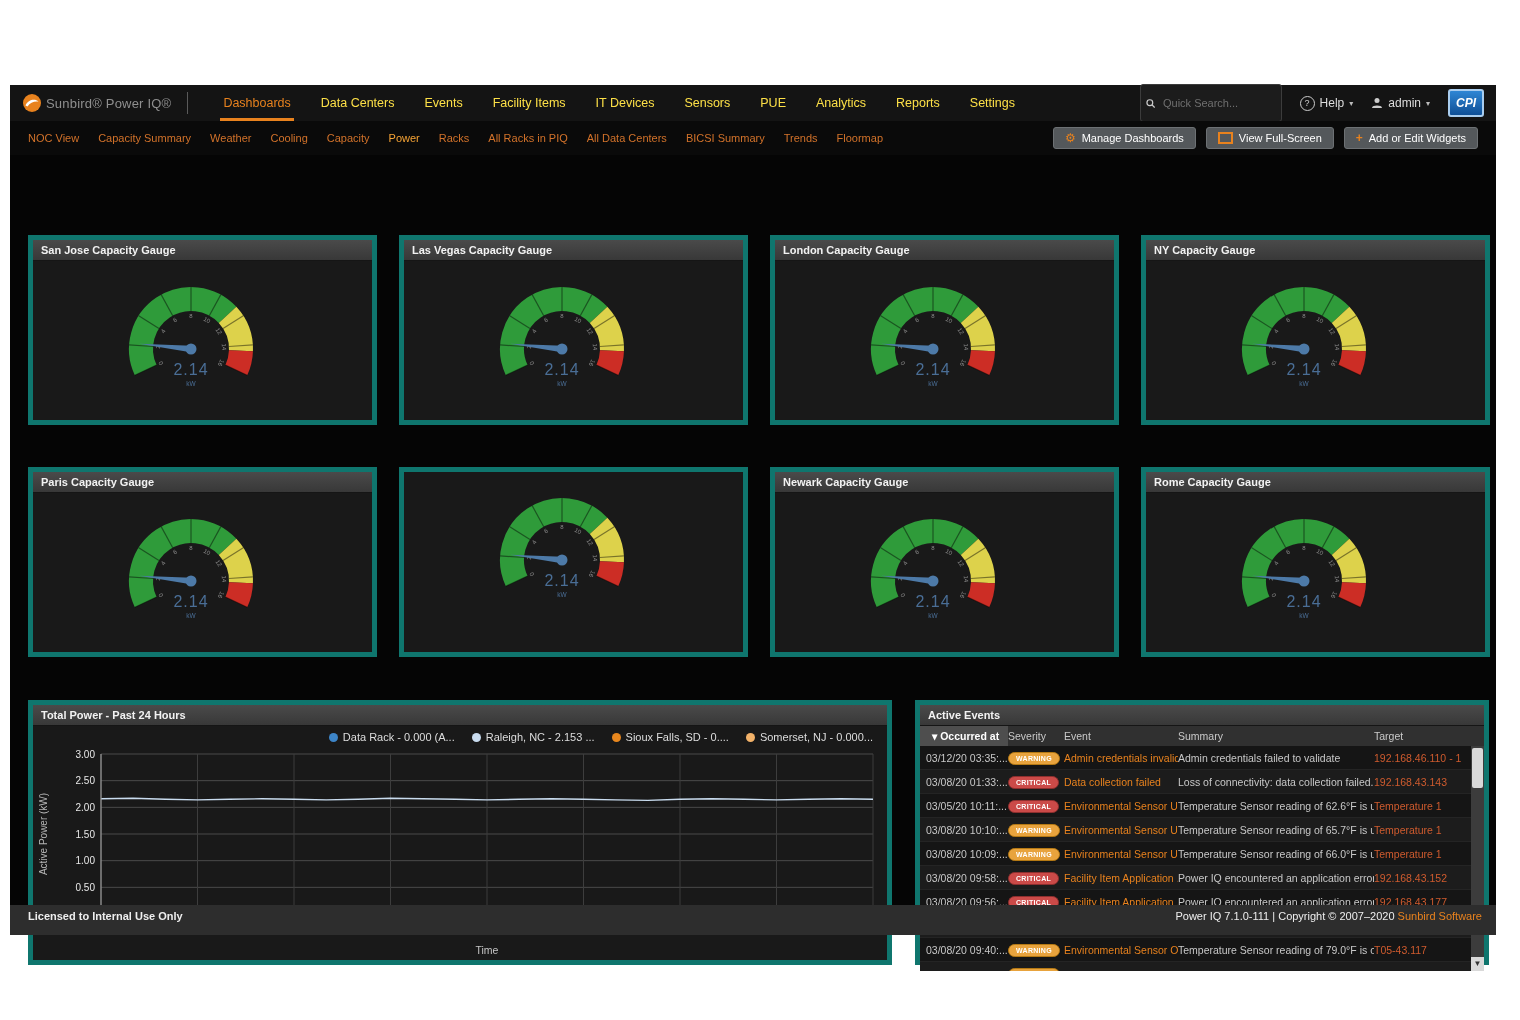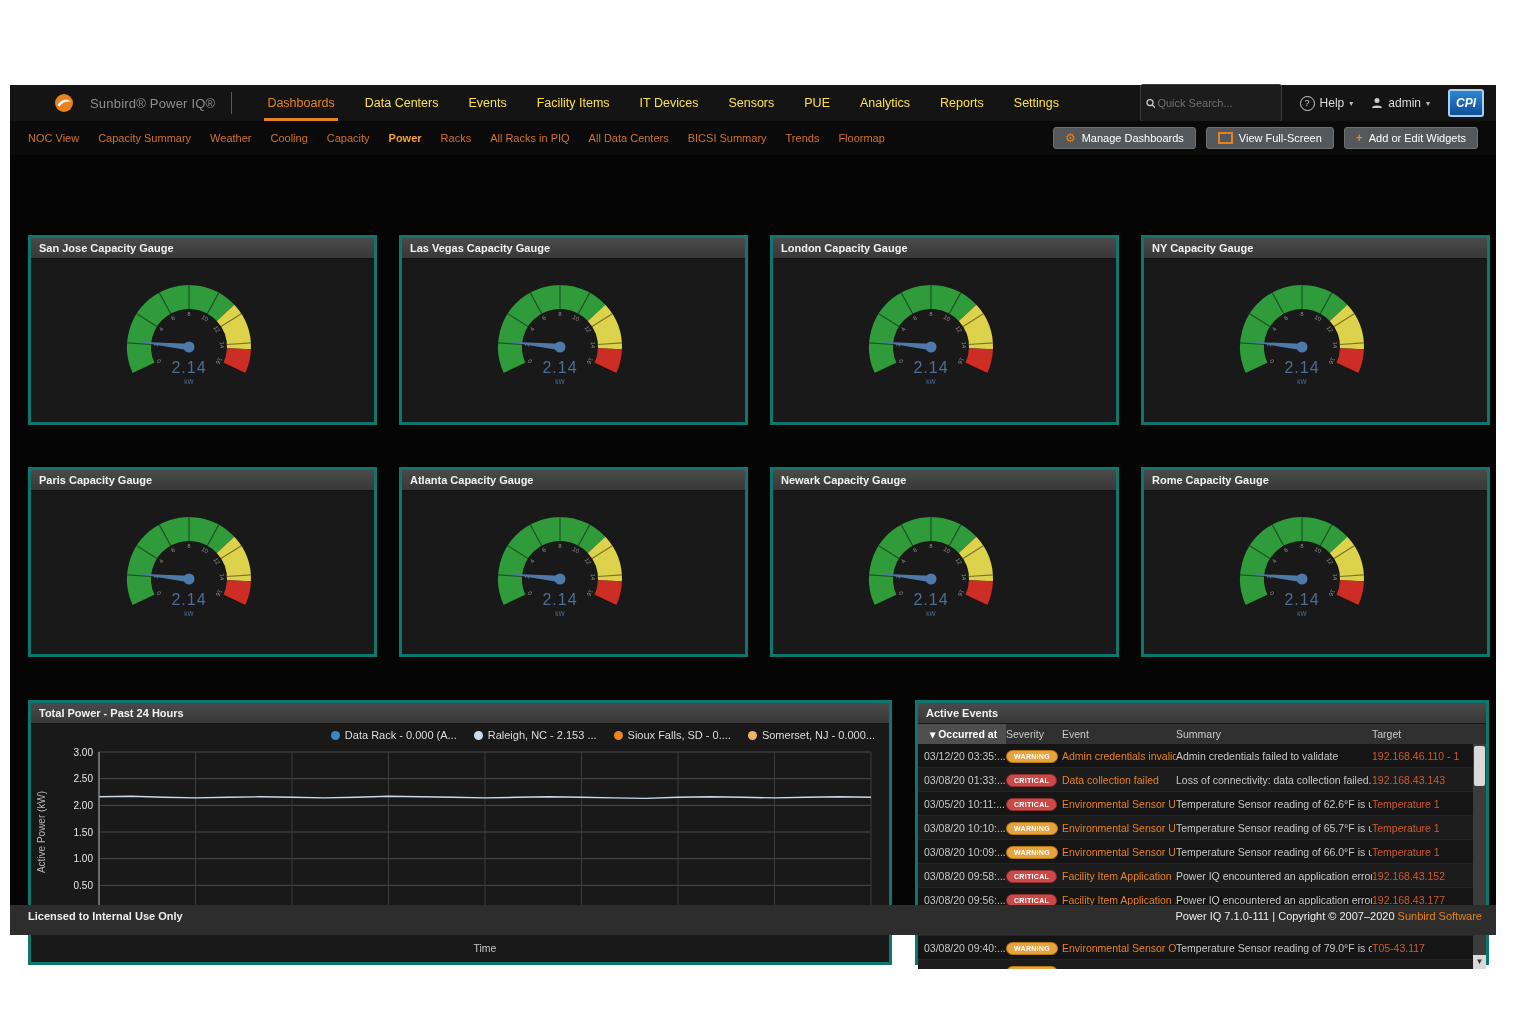--- a/index.html
+++ b/index.html
@@ -1,52 +1,52 @@
 <!DOCTYPE html>
 <html><head>
 <meta charset="utf-8">
 <style>
   html,body{margin:0;padding:0;background:#ffffff;width:1520px;height:1020px;overflow:hidden;
     font-family:"Liberation Sans",sans-serif;}
   .app{position:absolute;left:10px;top:85px;width:1486px;height:850px;background:#060606;}
 
   
   .topbar{position:absolute;top:0;left:0;right:0;height:36px;background:#141414;display:flex;align-items:center;}
-  .brand{display:flex;align-items:center;gap:16px;padding-left:12px;margin-left:32px;}
+  .brand{display:flex;align-items:center;gap:4px;padding-left:12px;}
   .brand-name{color:#8f8f8f;font-size:13px;letter-spacing:.2px;}
   .vdiv{width:1px;height:22px;background:#5a5a5a;margin:0 20px 0 16px;}
   .nav{display:flex;height:36px;align-items:center;}
   .nav-item{color:#fde047;font-size:12.5px;padding:0 15px;height:36px;line-height:36px;cursor:pointer;position:relative;}
   .nav-item.active{color:#e8821e;}
   .nav-item.active::after{content:"";position:absolute;left:12px;right:12px;bottom:0;height:3px;background:#e8821e;}
   .top-right{margin-left:auto;display:flex;align-items:center;gap:18px;padding-right:12px;}
-  .search{width:130px;height:20px;background:#1c1c1c;border:1px solid #3c3c3c;border-radius:3px;display:flex;align-items:center;padding:8px 5px;gap:0;}
+  .search{width:130px;height:20px;background:#1c1c1c;border:1px solid #3c3c3c;border-radius:3px;display:flex;align-items:center;padding:8px 5px;gap:6px;}
   .search input{background:transparent;border:none;outline:none;color:#bbb;font-size:11px;width:100%;font-family:"Liberation Sans",sans-serif;}
   .search input::placeholder{color:#6f6f6f;}
   .menu{color:#ddd;font-size:12px;display:flex;align-items:center;gap:5px;cursor:pointer;}
   .qicon{width:13px;height:13px;border:1px solid #ccc;border-radius:50%;font-size:9px;line-height:13px;text-align:center;color:#ccc;}
   .chev{font-size:8px;color:#bbb;}
   .cpi{width:32px;height:24px;background:linear-gradient(#2e86d4,#0f4f96);border:2px solid #a9cdef;border-radius:3px;
        color:#fff;font-weight:bold;font-size:12px;font-style:italic;display:flex;align-items:center;justify-content:center;}
 
   
   .subnav{position:absolute;top:36px;left:0;right:0;height:34px;background:#0a0a0a;display:flex;align-items:center;padding:0 18px;box-sizing:border-box;}
   .sublinks{display:flex;gap:19px;}
   .sublink{color:#d2722a;font-size:11px;cursor:pointer;white-space:nowrap;}
-  .sublink.active{color:#f5a335;font-weight:bold;}
+  .sublink.active{color:#f5a335;font-weight:normal;}
   .subbtns{margin-left:auto;display:flex;gap:10px;}
   .btn{background:#54585b;border:1px solid #6d7174;border-radius:3px;color:#fff;font-size:11px;padding:4px 11px;
        display:flex;align-items:center;gap:6px;cursor:pointer;white-space:nowrap;}
   .btn .ic{color:#e8821e;font-size:12px;line-height:10px;}
   .ic-screen{width:11px;height:8px;border:2px solid #e8821e;display:inline-block;}
   .ic-plus{font-weight:bold;font-size:14px;}
 
   
   .content{position:absolute;top:70px;left:0;right:0;bottom:22px;background:#050505;}
-  .widget{position:absolute;background:#191919;border:3px solid #0f766e;box-sizing:border-box;}
+  .widget{position:absolute;background:#191919;border:5px solid #0f766e;box-sizing:border-box;}
   .whead{height:20px;background:linear-gradient(#4a4a4a,#383838);color:#f2f2f2;font-size:11px;font-weight:bold;
          line-height:20px;padding-left:8px;border-bottom:1px solid #151515;}
   .wbody{position:relative;}
 
   
   .legend{position:absolute;top:5px;right:14px;display:flex;gap:17px;align-items:center;}
   .lg-item{display:flex;align-items:center;cursor:pointer;}
   .lg-dot{width:9px;height:9px;border-radius:50%;display:inline-block;margin-right:5px;}
   .lg-label{font-size:11px;color:#ddd;}
 
@@ -472,21 +472,20 @@
             <text x="188.9336266203967" y="85.97250299386555" fill="#8a8a8a" font-size="6" text-anchor="middle" transform="rotate(446.3 188.9 86.0)">14</text>
             <line x1="192.4396959073927" y1="104.05949394614657" x2="214.1910827962723" y2="114.20233222792336" stroke="rgba(0,0,0,0.45)" stroke-width="1.2"></line>
             <text x="186.09554139813616" y="101.10116611396168" fill="#8a8a8a" font-size="6" text-anchor="middle" transform="rotate(475.0 186.1 101.1)">16</text>
             <polygon points="106.26277487973044,82.77893336045696 158.32129640858727,84.81617076182957 157.67870359141273,91.18382923817043" fill="#4d7aa8"></polygon>
             <circle cx="158" cy="88" r="5.5" fill="#4d7aa8"></circle>
             <text x="158" y="114" fill="#4a6e96" font-size="16" text-anchor="middle" letter-spacing="1">2.14</text>
             <text x="158" y="125" fill="#4a6e96" font-size="6.5" text-anchor="middle">kW</text>
           </svg></div>
       </div>
       <div class="widget" style="left: 389px; top: 312px; width: 349px; height: 190px;">
-        <div class="whead">Atlanta Capacity Gauge</div>
         <div class="wbody" style="height: 169px;"><svg viewBox="0 0 347 169" width="347" height="169">
             <path d="M 112.68 109.13 A 50 50 0 0 1 194.57 53.90" stroke="#2f9b3a" stroke-width="24" fill="none"></path>
             <path d="M 194.57 53.90 A 50 50 0 0 1 207.97 89.74" stroke="#ddd24b" stroke-width="24" fill="none"></path>
             <path d="M 207.97 89.74 A 50 50 0 0 1 203.32 109.13" stroke="#cc2d25" stroke-width="24" fill="none"></path>
             <line x1="123.56030409260731" y1="104.05949394614657" x2="101.8089172037277" y2="114.20233222792336" stroke="rgba(0,0,0,0.45)" stroke-width="1.2"></line>
             <text x="129.90445860186384" y="101.10116611396168" fill="#8a8a8a" font-size="6" text-anchor="middle" transform="rotate(245.0 129.9 101.1)">0</text>
             <line x1="120.08136091693306" y1="85.51468108925457" x2="96.13274675920658" y2="83.94500598773114" stroke="rgba(0,0,0,0.45)" stroke-width="1.2"></line>
             <text x="127.06637337960329" y="85.97250299386558" fill="#8a8a8a" font-size="6" text-anchor="middle" transform="rotate(273.8 127.1 86.0)">2</text>
             <line x1="125.95112505911034" y1="67.5826148828207" x2="105.70973035960108" y2="54.68742428249694" stroke="rgba(0,0,0,0.45)" stroke-width="1.2"></line>
             <text x="131.85486517980053" y="71.34371214124847" fill="#8a8a8a" font-size="6" text-anchor="middle" transform="rotate(302.5 131.9 71.3)">4</text>

